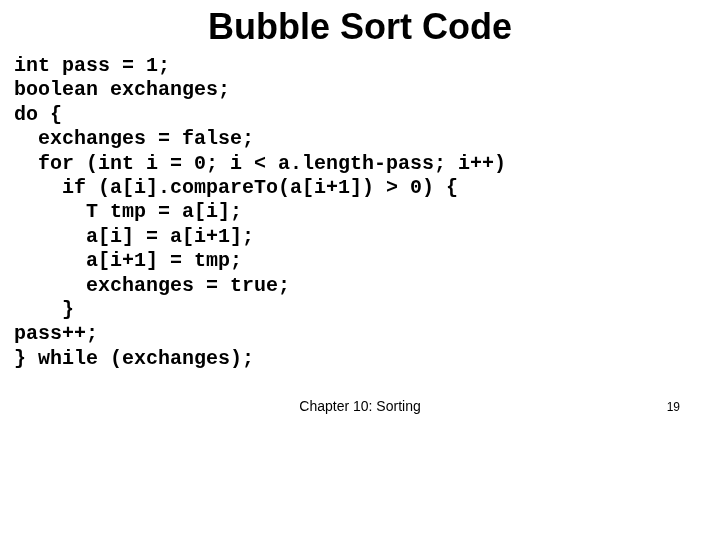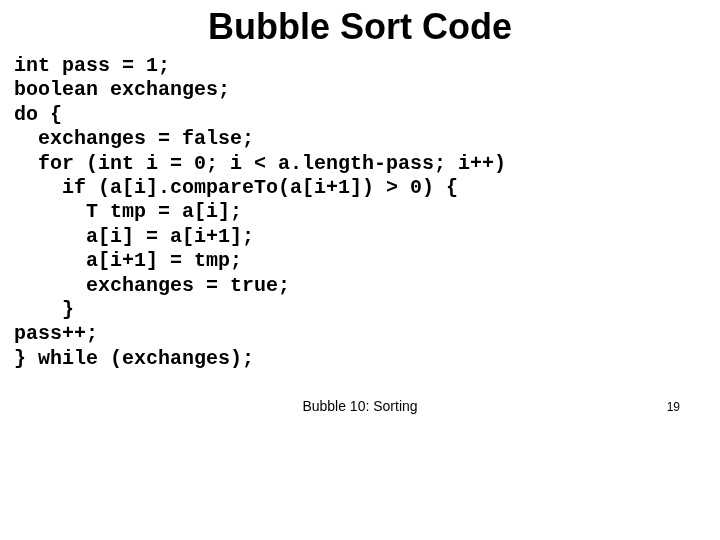--- a/index.html
+++ b/index.html
@@ -63,16 +63,16 @@
 <span>  for (int i = 0; i &lt; a.length-pass; i++)</span>
 <span>    if (a[i].compareTo(a[i+1]) &gt; 0) {</span>
 <span>      T tmp = a[i];</span>
 <span>      a[i] = a[i+1];</span>
 <span>      a[i+1] = tmp;</span>
 <span>      exchanges = true;</span>
 <span>    }</span>
 <span>pass++;</span>
 <span>} while (exchanges);</span></div>
 
-  <div class="footer-center">Bubble 10: Sorting</div>
+  <div class="footer-center">Chapter 10: Sorting</div>
   <div class="footer-right">19</div>
 
 </div>
 
 </body></html>

